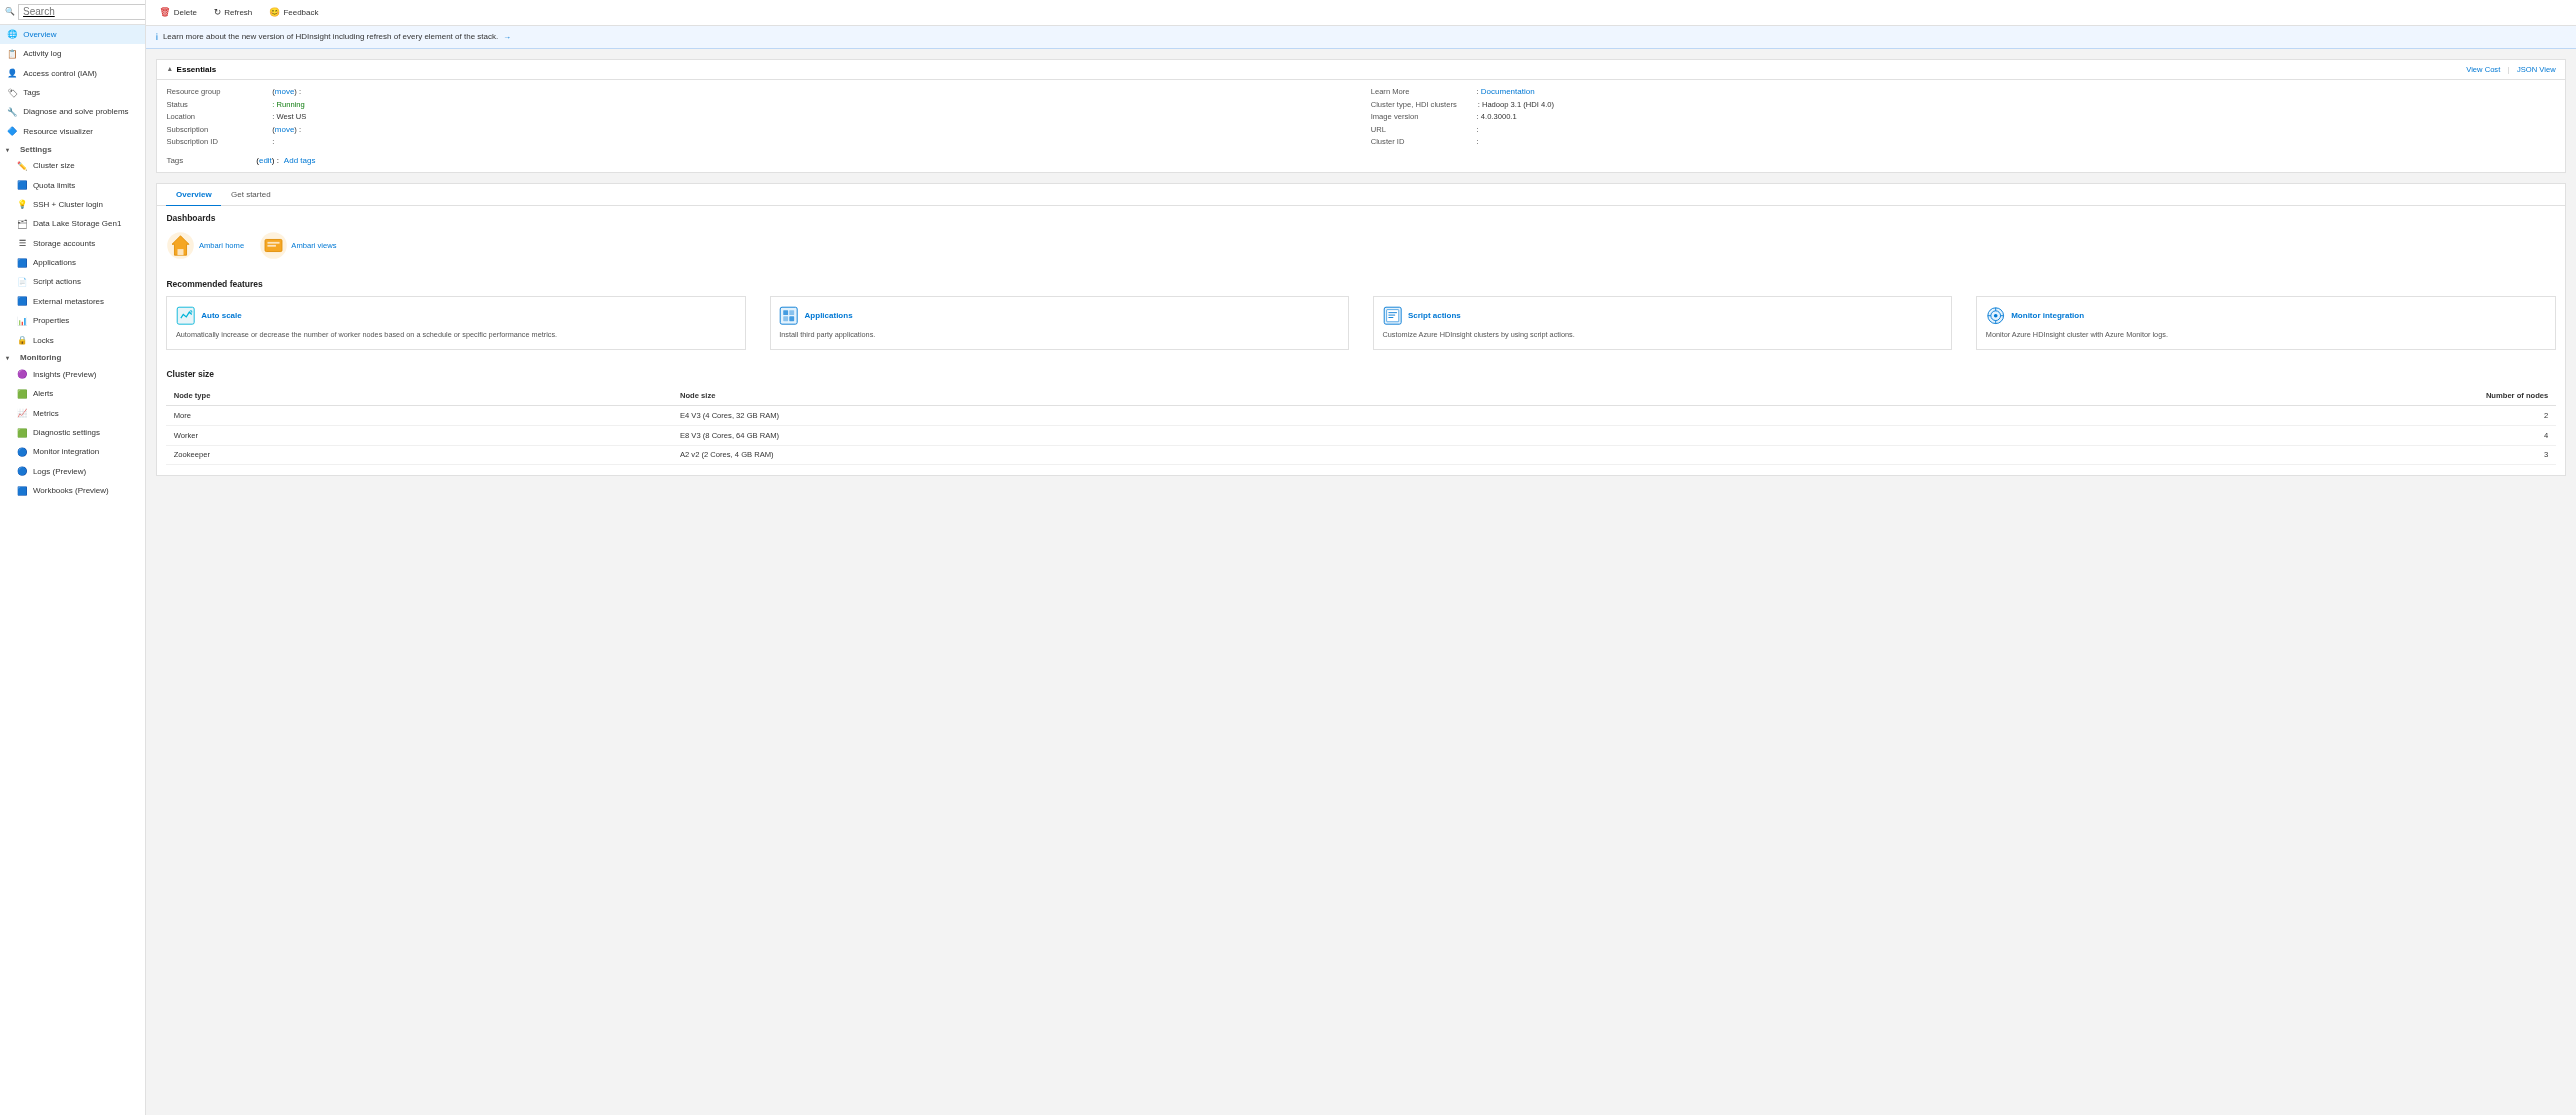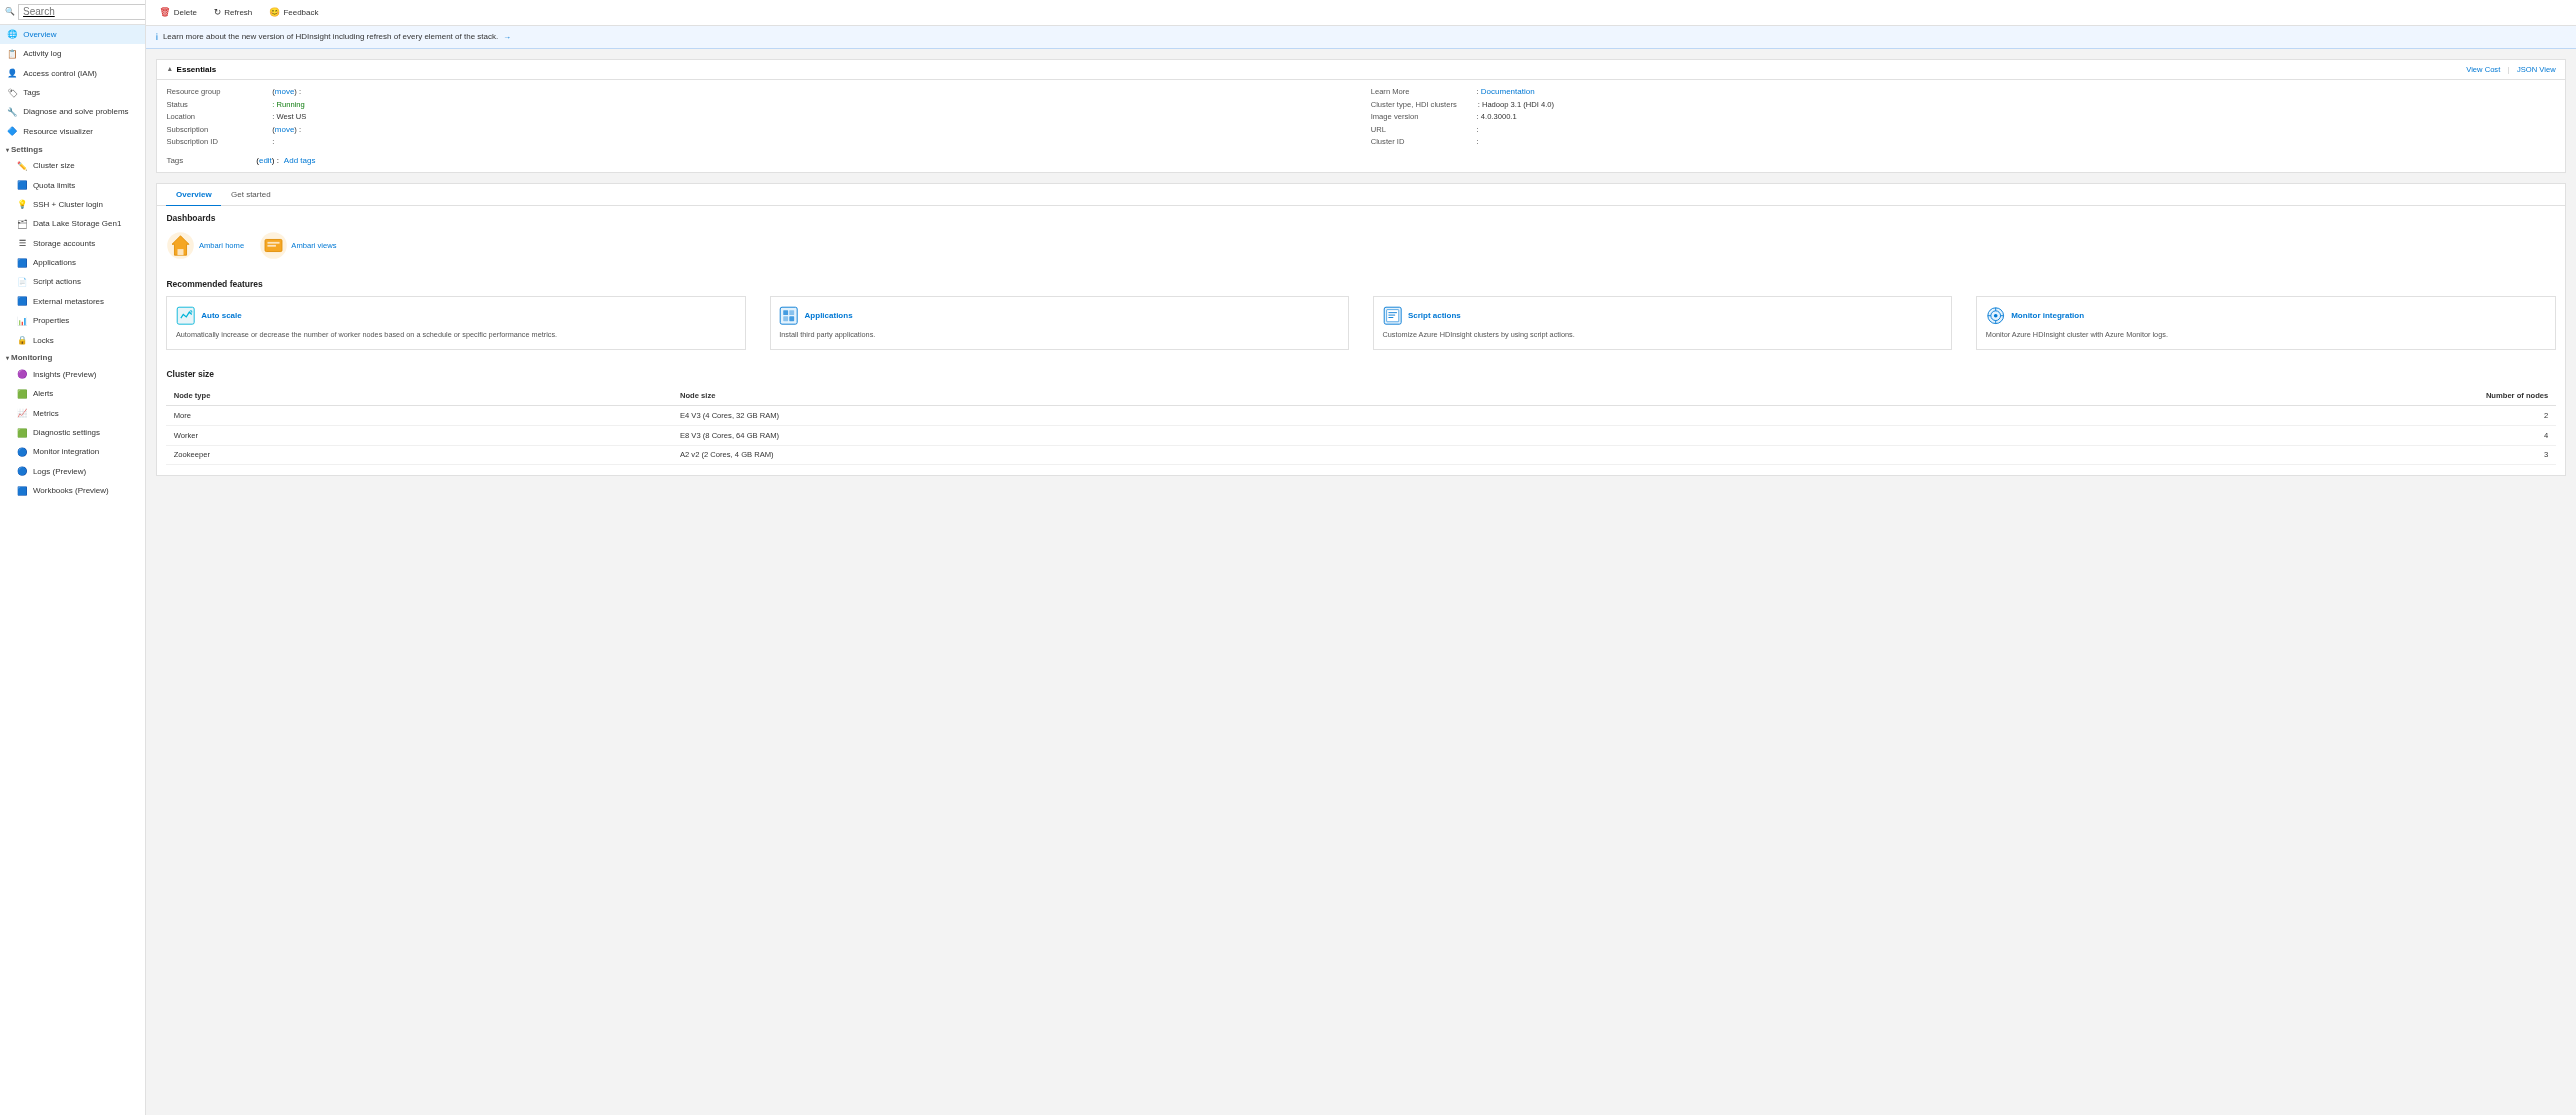--- a/index.html
+++ b/index.html
@@ -49,21 +49,21 @@
     .sidebar-item.active { background: #e3f2fd; color: #0078d4; }
     .sidebar-item .item-icon { width: 11px; height: 11px; flex-shrink: 0; display: flex; align-items: center; justify-content: center; font-size: 8.5px; }
     .sidebar-item .item-label { font-size: 8px; }
     .sidebar-section-header {
       display: flex;
       align-items: center;
       padding: 3.6px 6px 2.4px 6px;
       font-size: 7.3px;
       font-weight: 600;
       color: #555;
-      gap: 2px;
+      gap: 11px;
       cursor: pointer;
     }
     .sidebar-section-header .chevron { font-size: 6px; }
     .sidebar-child {
       padding-left: 17px;
     }
 
     
     #main {
       flex: 1;

